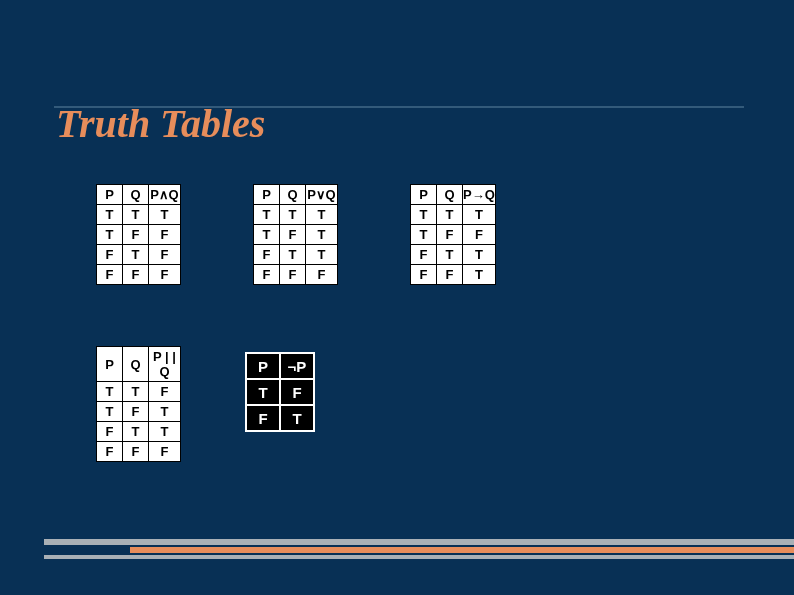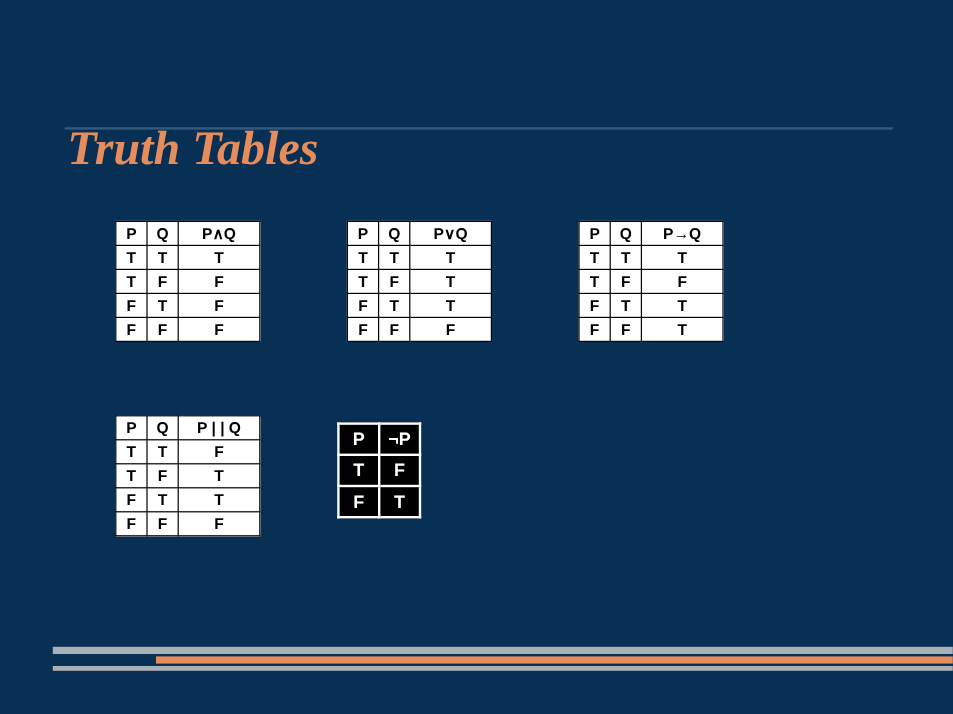--- a/index.html
+++ b/index.html
@@ -52,21 +52,21 @@
     color: #000;
   }
   table.tt th, table.tt td {
     border: 1px solid #000;
     text-align: center;
     padding: 2px 0;
   }
   table.tt th { background: #fff; }
   table.tt td { background: #fff; }
   .col-narrow { width: 26px; }
-  .col-wide   { width: 68px; }
+  .col-wide   { width: 32px; }
 
   table.neg {
     border-collapse: collapse;
     background: #000;
     font-family: Arial, Helvetica, sans-serif;
     font-size: 15px;
     font-weight: bold;
     color: #fff;
     margin-top: 6px;
   }

